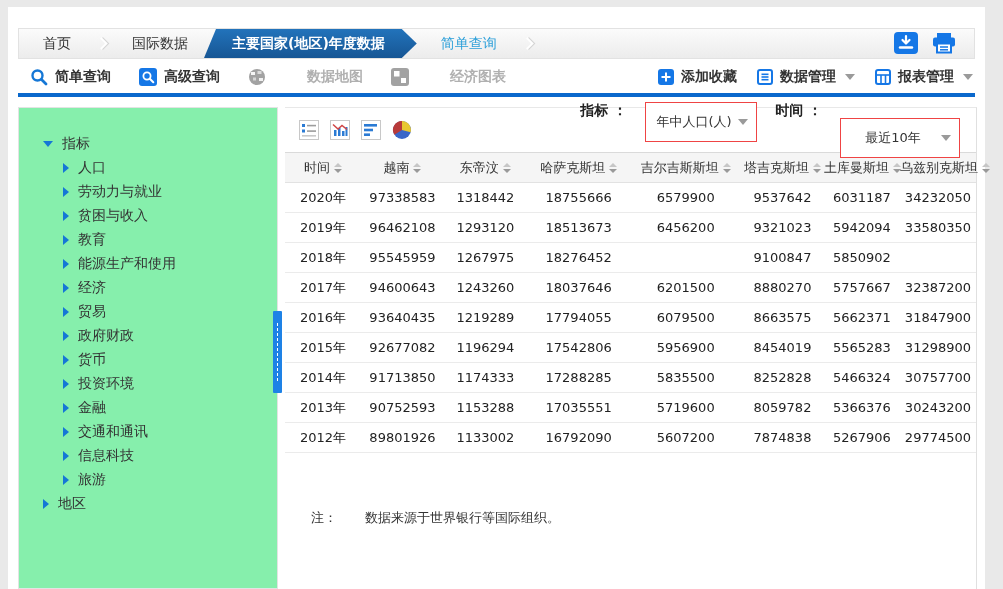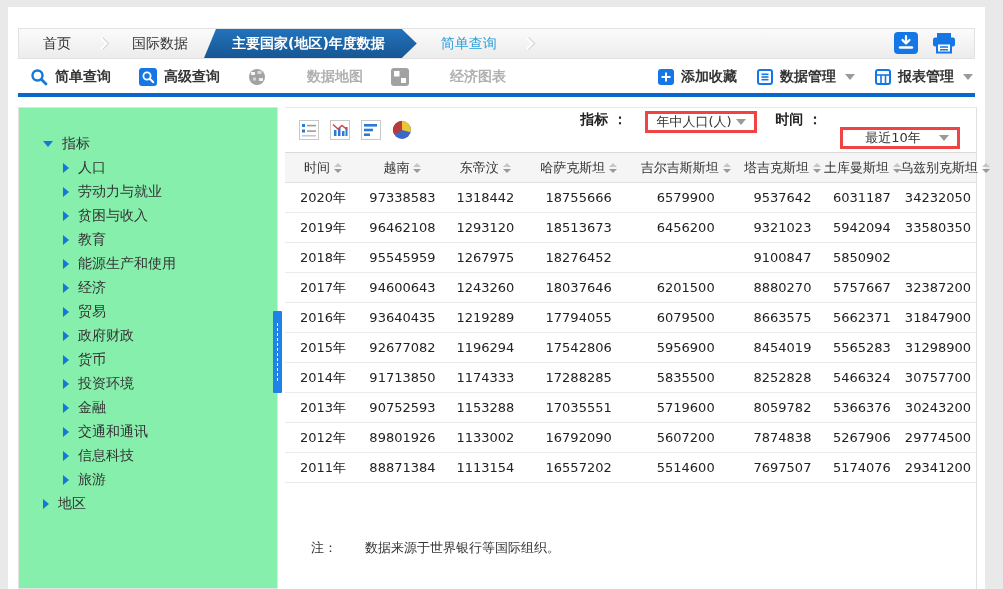--- a/index.html
+++ b/index.html
@@ -46,21 +46,21 @@
   .side-thumb::after{content:"";position:absolute;left:4px;top:12px;height:58px;border-left:1px dashed #fff;}
 
   
   .main{position:absolute;left:277px;top:100px;width:692px;height:482px;background:#fff;
     border-top:1px solid #e8e8e8;border-right:1px solid #e0e0e0;}
   .controls{height:44px;display:flex;align-items:center;padding:0 14px;}
   .views{display:flex;gap:11px;align-items:center;}
   .views span{display:inline-flex;cursor:pointer;}
   .filters{margin-left:auto;display:flex;align-items:flex-start;gap:18px;}
   .filter-label{font-weight:bold;font-size:14px;color:#222;white-space:nowrap;}
-  .select{height:22px;border:3px solid #ef4444;display:flex;align-items:center;justify-content:center;
+  .select{height:40px;border:1px solid #ef4444;display:flex;align-items:center;justify-content:center;
     font-size:13px;position:relative;background:#fff;cursor:pointer;padding-right:14px;}
   .select.w1{width:112px;} .select.w2{width:120px;margin-right:2px;margin-top:16px;}
   .select .caret{position:absolute;right:8px;}
 
   table{width:100%;border-collapse:collapse;table-layout:fixed;}
   th{height:30px;background:#f5f5f5;font-weight:400;font-size:13px;color:#333;
      border-top:1px solid #dadada;border-bottom:1px solid #e2e2e2;white-space:nowrap;}
   td{height:30px;text-align:center;font-size:13px;color:#222;border-bottom:1px solid #ebebeb;}
   .sort{display:inline-flex;flex-direction:column;margin-left:4px;vertical-align:middle;gap:2px;}
   .sort i{display:block;width:0;height:0;border-left:4px solid transparent;border-right:4px solid transparent;}
@@ -439,30 +439,20 @@
           <tr>
             <td>2012年</td>
             <td>89801926</td>
             <td>1133002</td>
             <td>16792090</td>
             <td>5607200</td>
             <td>7874838</td>
             <td>5267906</td>
             <td>29774500</td>
           </tr>
-          <tr>
-            <td>2011年</td>
-            <td>88871384</td>
-            <td>1113154</td>
-            <td>16557202</td>
-            <td>5514600</td>
-            <td>7697507</td>
-            <td>5174076</td>
-            <td>29341200</td>
-          </tr>
         </tbody>
     </table>
 
     <div class="note">
       <span>注：</span>
       <span>数据来源于世界银行等国际组织。</span>
     </div>
   </div>
 </div>
 

